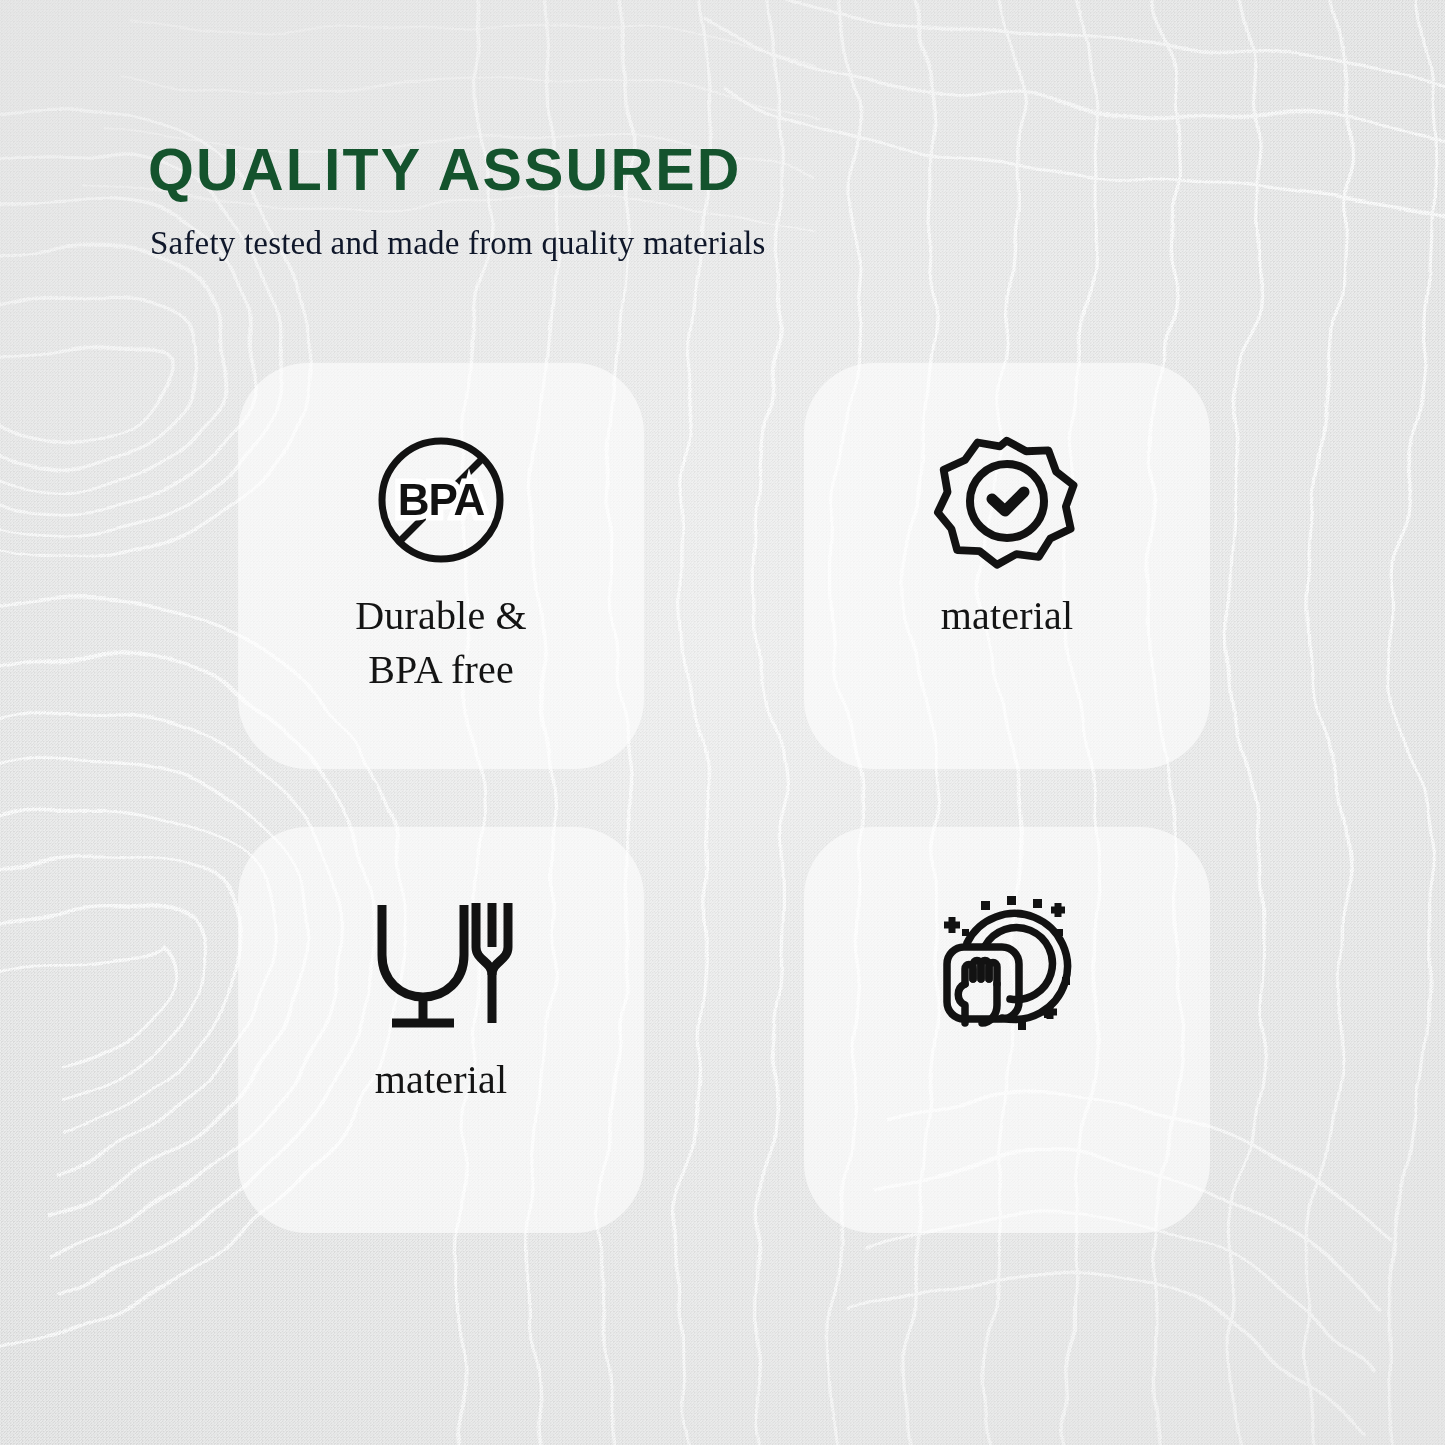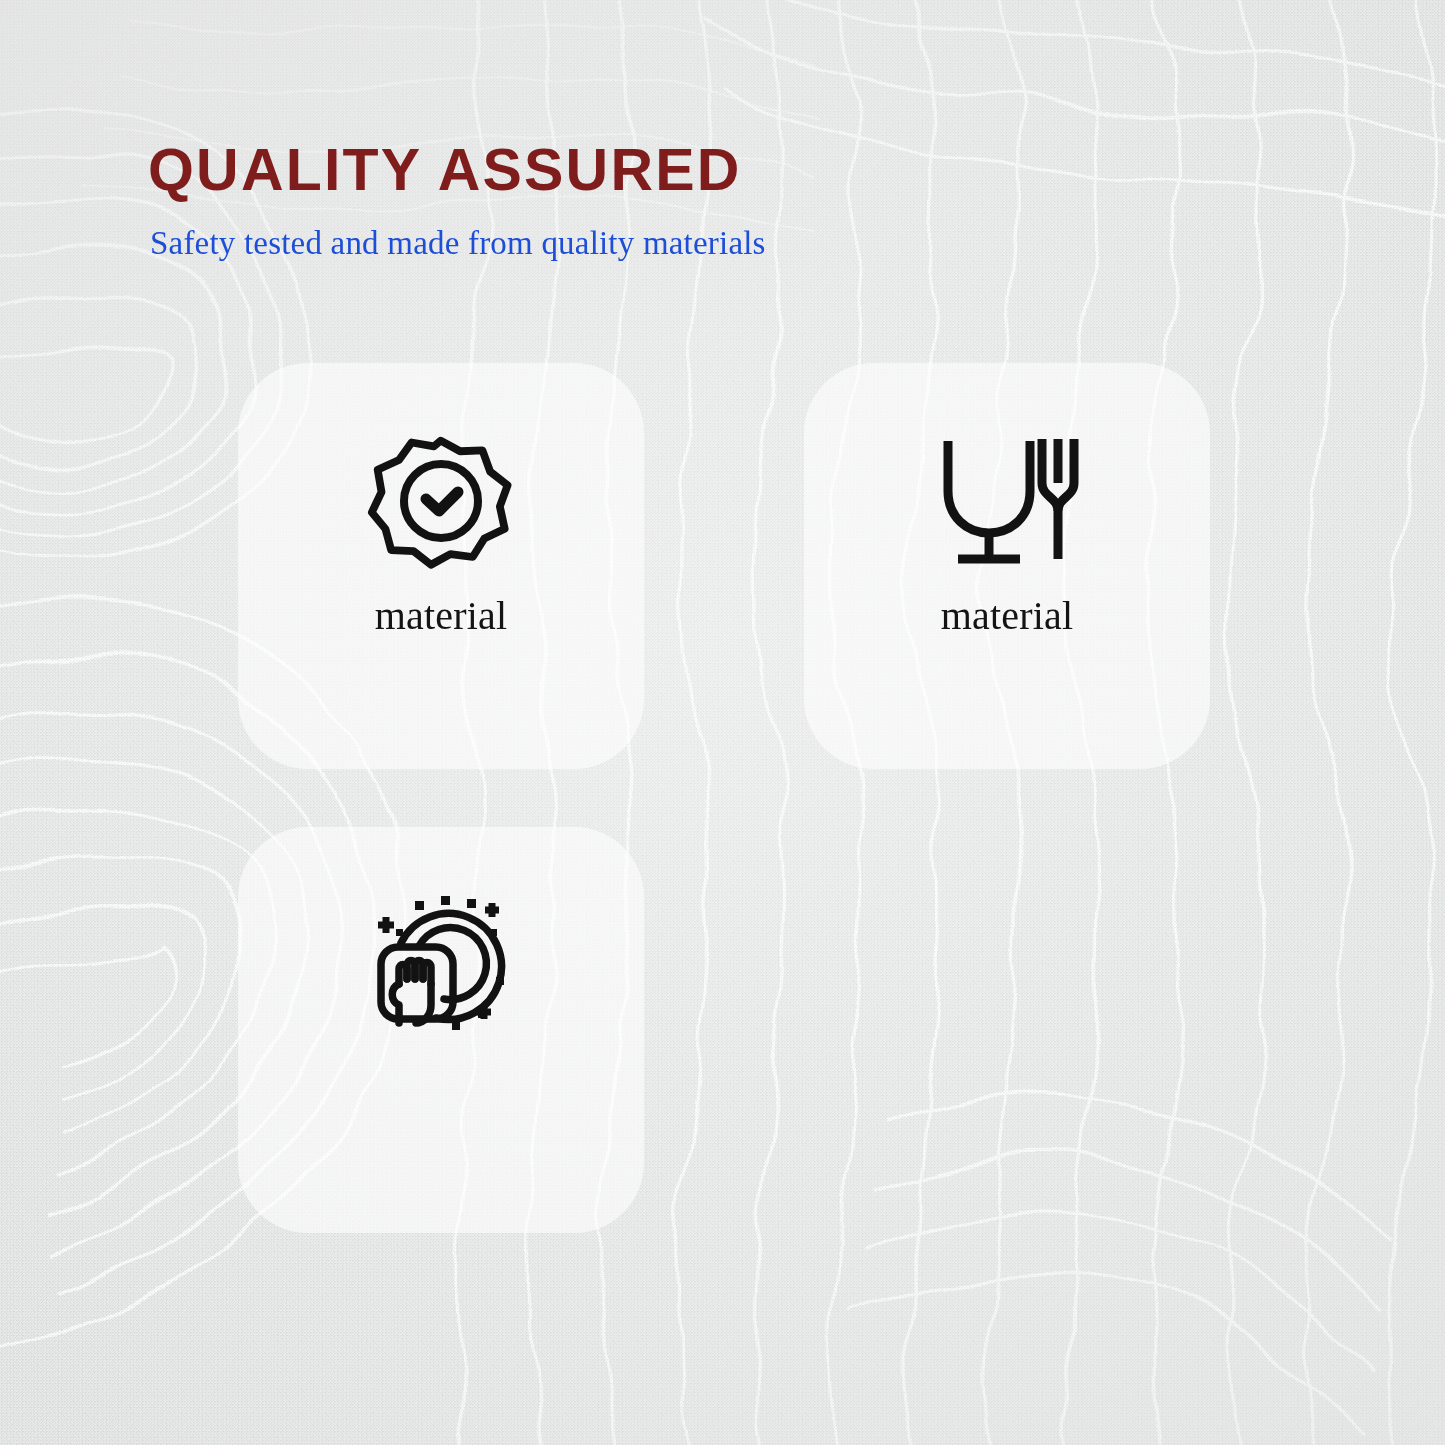--- a/index.html
+++ b/index.html
@@ -37,29 +37,29 @@
 
   
   #content{position:relative;z-index:5;width:100%;height:100%;}
 
   #header{position:absolute;left:148px;top:140px;width:1160px;}
   #page-title{
     font-family:"Liberation Sans",sans-serif;
     font-weight:700;
     font-size:59px;
     letter-spacing:2.2px;
-    color:#7f1d1d;
+    color:#14532d;
     line-height:1.05;
     margin:0;
     white-space:nowrap;
   }
   #page-subtitle{
     font-family:"Liberation Serif",serif;
     font-size:33px;
-    color:#1d4ed8;
+    color:#0f172a;
     letter-spacing:.2px;
     margin:22px 0 0 2px;
     line-height:1.2;
     white-space:nowrap;
   }
 
   #card-grid{
     position:absolute;
     left:238px;top:363px;
     width:972px;height:870px;
@@ -177,20 +177,35 @@
 
   <div id="content">
 
     <div id="header">
       <h1 id="page-title">QUALITY ASSURED</h1>
       <p id="page-subtitle">Safety tested and made from quality materials</p>
     </div>
 
     <div id="card-grid">
 
+      <div class="feature-card">
+        <div class="card-icon">
+          <svg width="150" height="150" viewBox="0 0 150 150" aria-hidden="true">
+            <g fill="none" stroke="#121212" stroke-width="7" stroke-linecap="round">
+              <circle cx="75" cy="75" r="59"></circle>
+              <line x1="35" y1="115" x2="115" y2="35"></line>
+            </g>
+            <text x="75" y="90" text-anchor="middle" font-family="&quot;Liberation Sans&quot;, sans-serif" font-size="44" font-weight="700" letter-spacing="-1" stroke="#ffffff" stroke-width="11" paint-order="stroke" fill="#121212">BPA</text>
+          </svg>
+        </div>
+        <div class="card-label">
+          <span class="l1">Durable &amp;</span>
+          <span class="l2">BPA free</span>
+        </div>
+      </div>
 
       <div class="feature-card">
         <div class="card-icon">
           <svg width="150" height="150" viewBox="0 0 150 150" aria-hidden="true">
             <g fill="none" stroke="#121212" stroke-width="8" stroke-linejoin="round" stroke-linecap="round">
 
               <path d="M75 14 L95 25 L118 24 L126 46 L144 60 L136 82 L141 105 L120 115 L108 134 L85 131 L65 142
                        L47 128 L24 127 L18 105 L4 88 L14 67 L10 44 L32 34 L45 16 L68 20 Z" transform="translate(0,2) scale(0.97) translate(2,0)"></path>
               <circle cx="75" cy="76" r="37"></circle>
               <path d="M60 74 L73 86 L92 67" stroke-width="11"></path>

